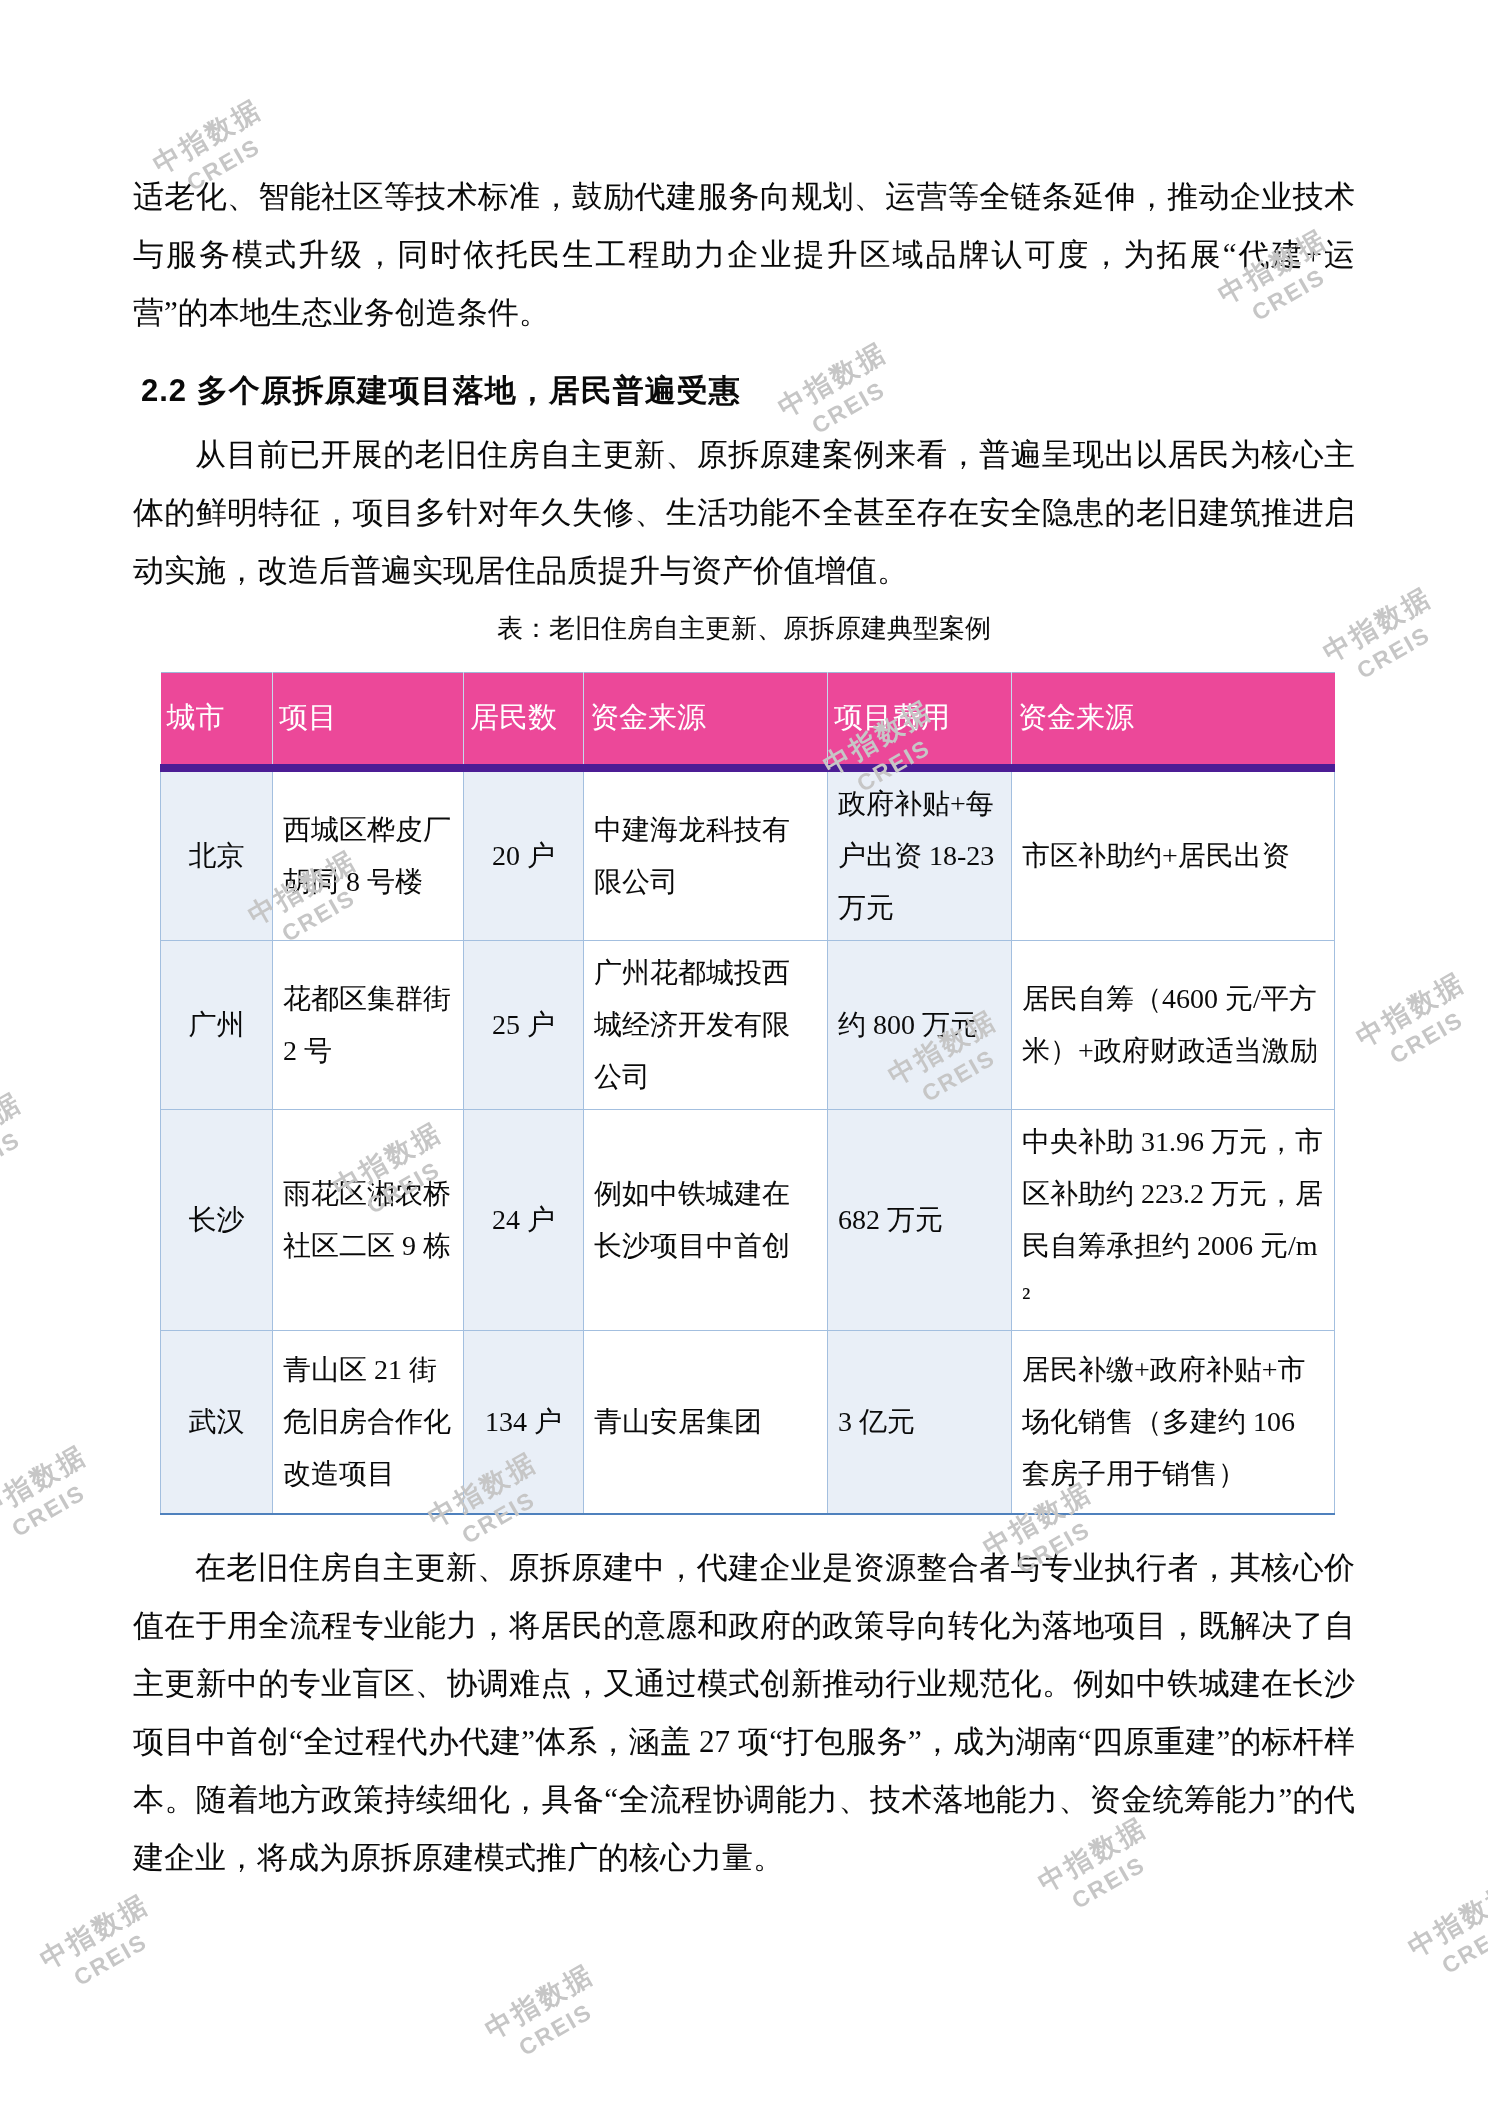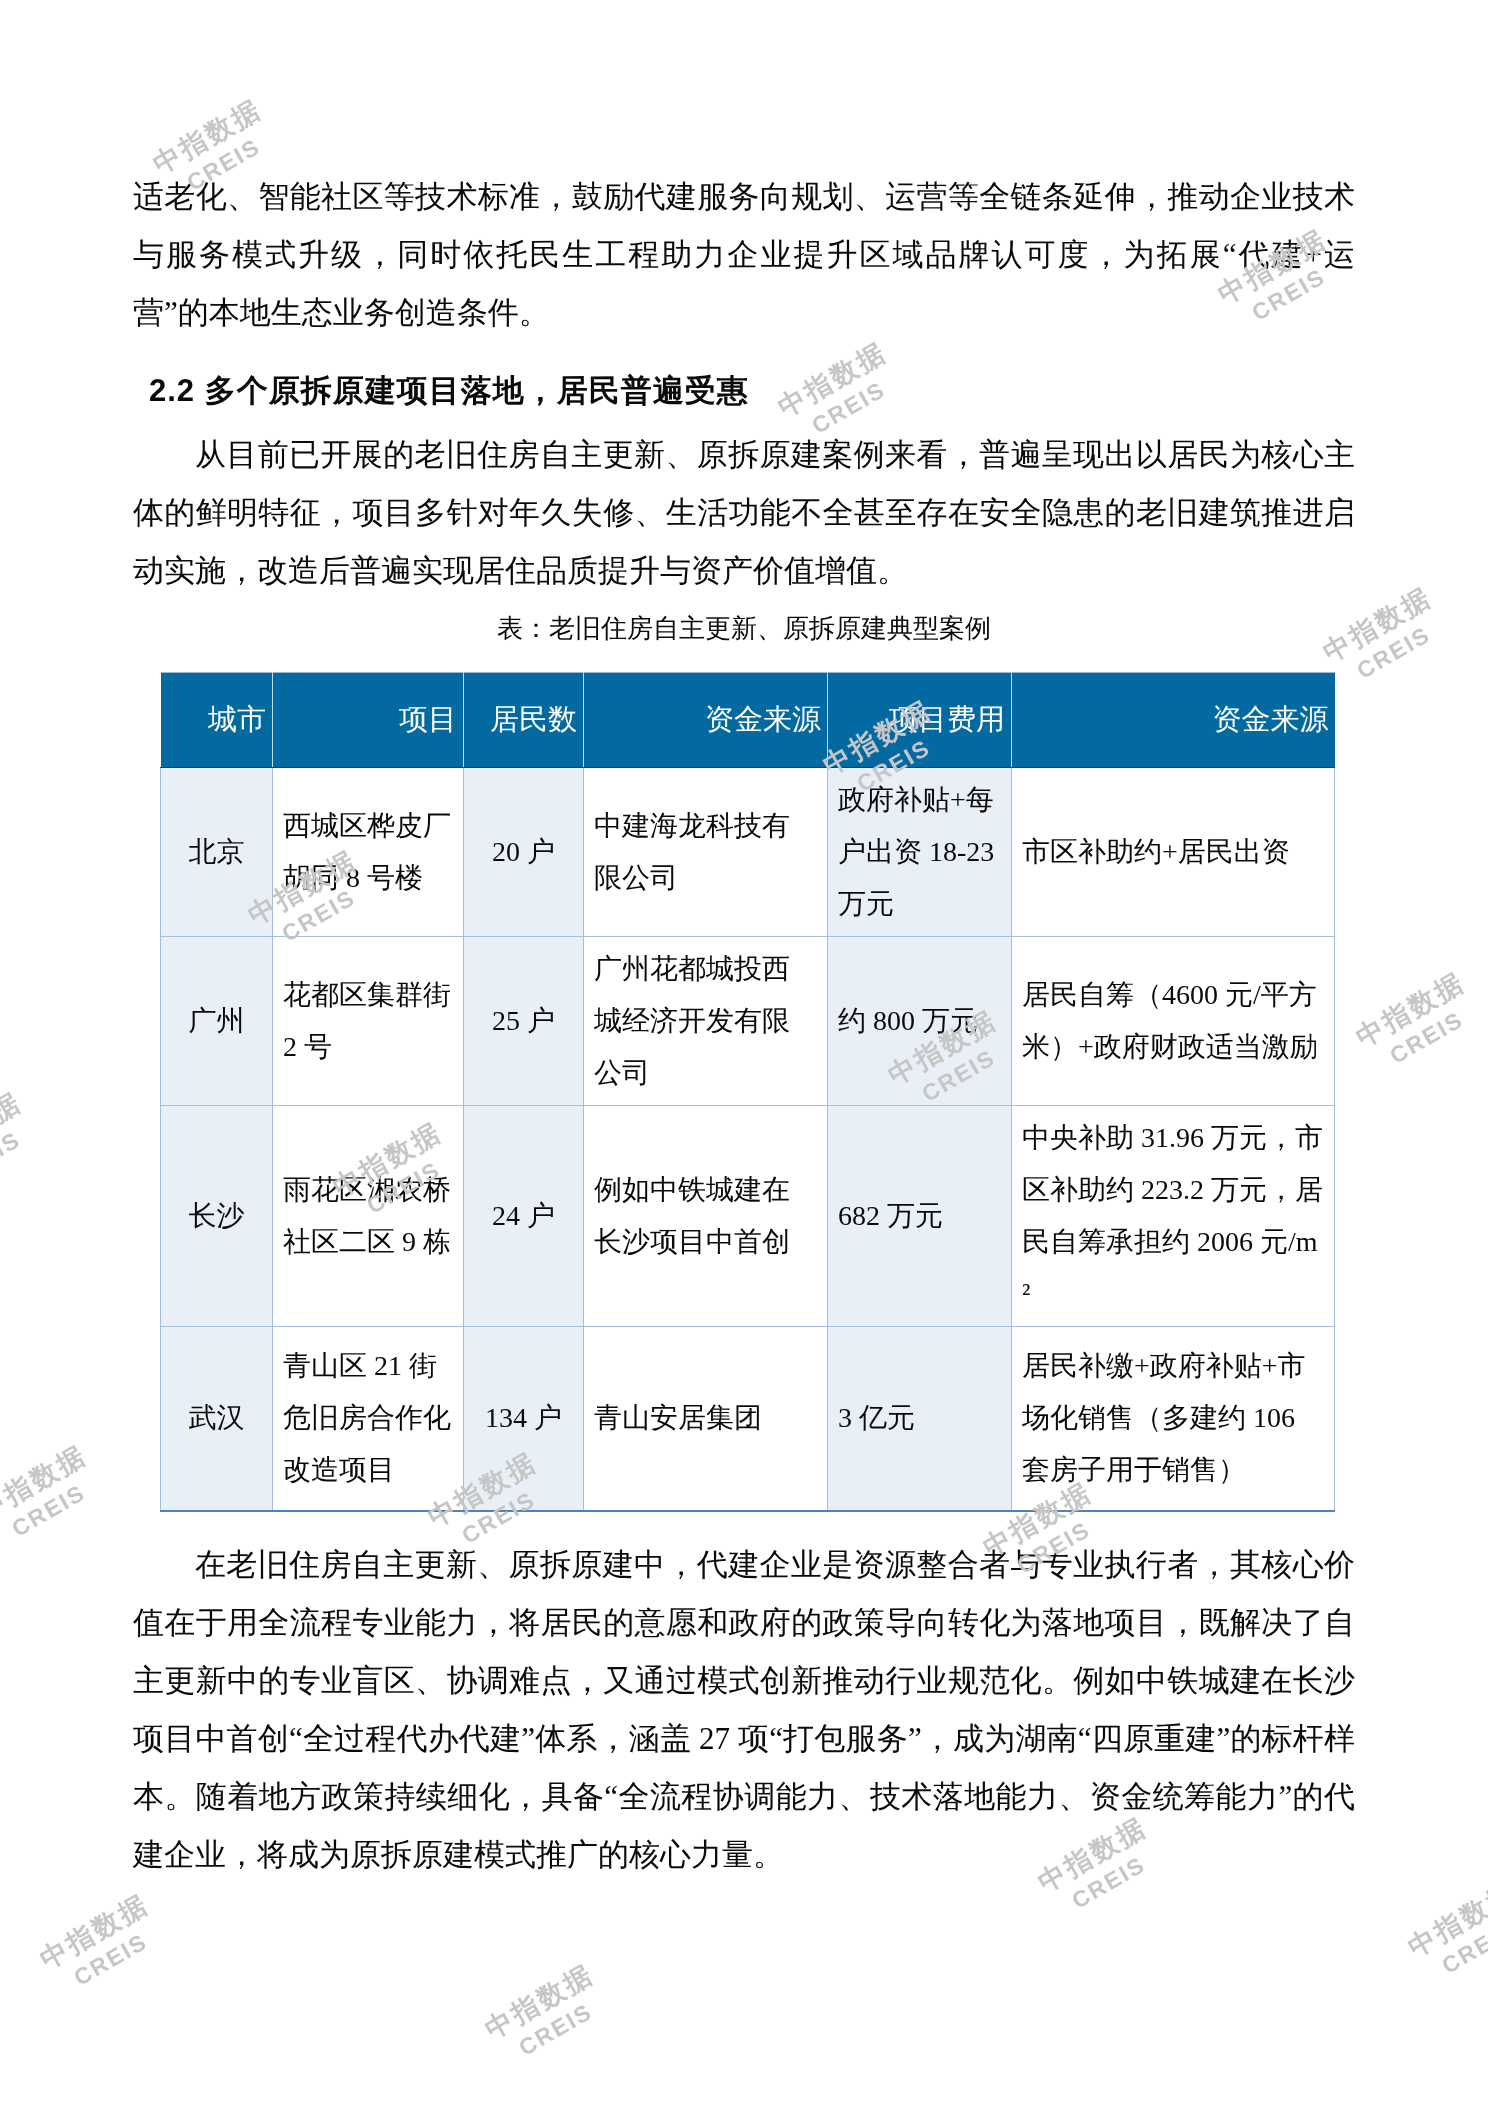--- a/index.html
+++ b/index.html
@@ -22,21 +22,21 @@
   }
   p.body-text{
     margin:0;
     font-size:31px;
     line-height:58px;
     text-align:justify;
     color:#0a0a0a;
   }
   p.indent{ text-indent:2em; }
   h2.section-heading{
-    margin:26px 0 12px 16px;
+    margin:26px 0 12px 8px;
     font-family:"Liberation Sans","DejaVu Sans",sans-serif;
     font-size:31px;
     line-height:46px;
     font-weight:bold;
     color:#0a0a0a;
     letter-spacing:1px;
   }
   .caption{
     margin:6px 0 20px 0;
     font-size:26px;
@@ -47,28 +47,28 @@
   table.case-table{
     margin-left:27px;
     width:1174px;
     table-layout:fixed;
     border-collapse:collapse;
     border-top:1px solid #9db8d9;
     border-bottom:2px solid #4f81bd;
   }
   table.case-table thead tr{ height:95px; }
   table.case-table th{
-    background:#0369a1;
+    background:#ec4899;
     color:#ffffff;
     font-weight:normal;
     font-size:29px;
-    text-align:right;
+    text-align:left;
     vertical-align:middle;
     border-left:1px solid #c6d8ec;
-    border-bottom:1px solid #4c1d95;
+    border-bottom:8px solid #4c1d95;
     padding:0 6px;
   }
   table.case-table th:first-child{ border-left:none; }
   table.case-table td{
     border:1px solid #a3bfdf;
     font-size:28px;
     line-height:52px;
     padding:6px 10px;
     vertical-align:middle;
     color:#0a0a0a;

